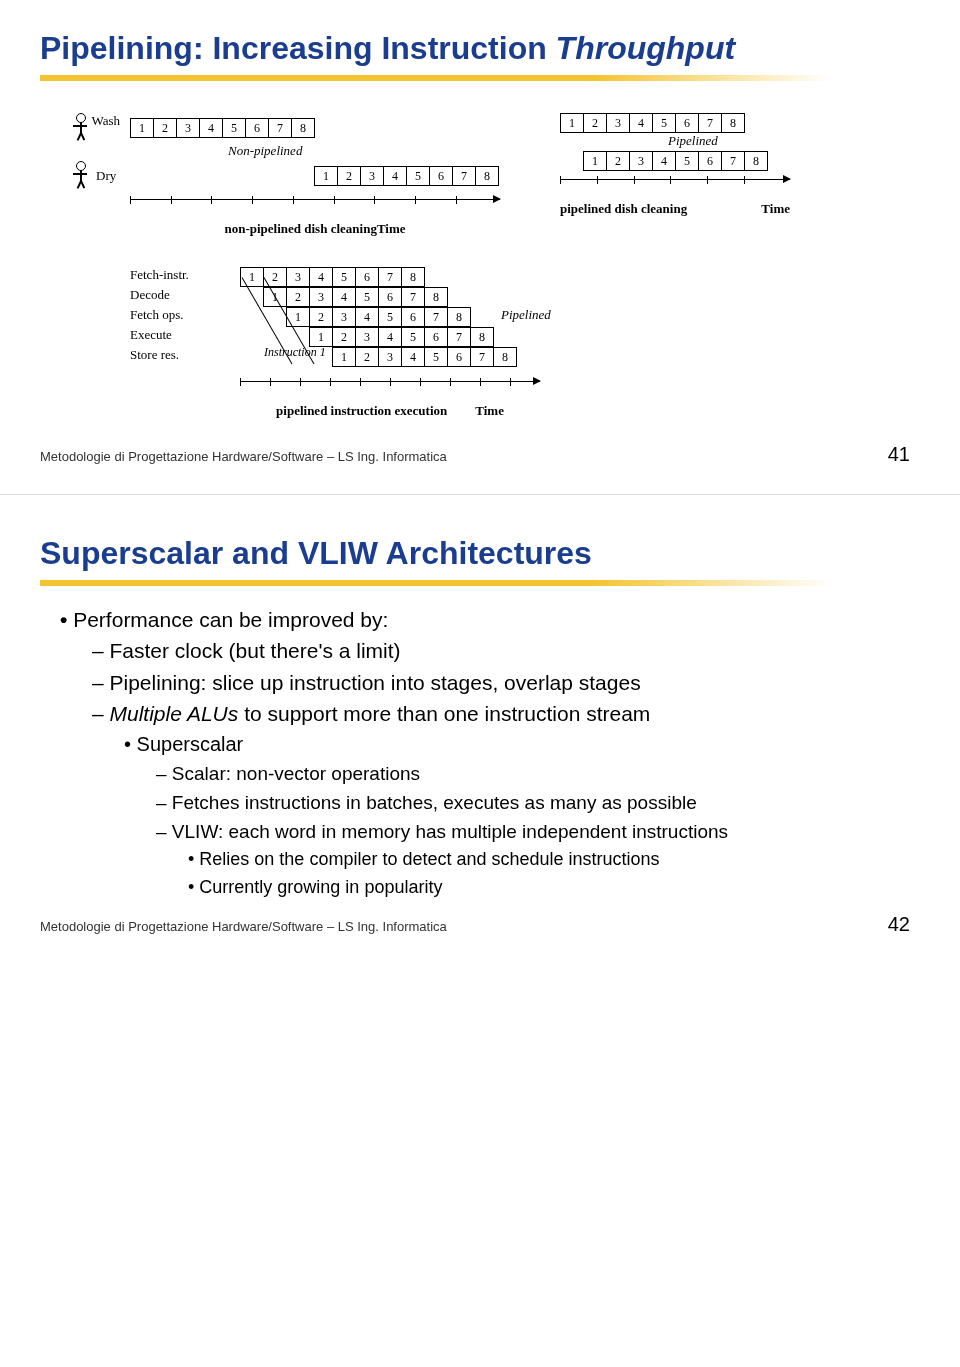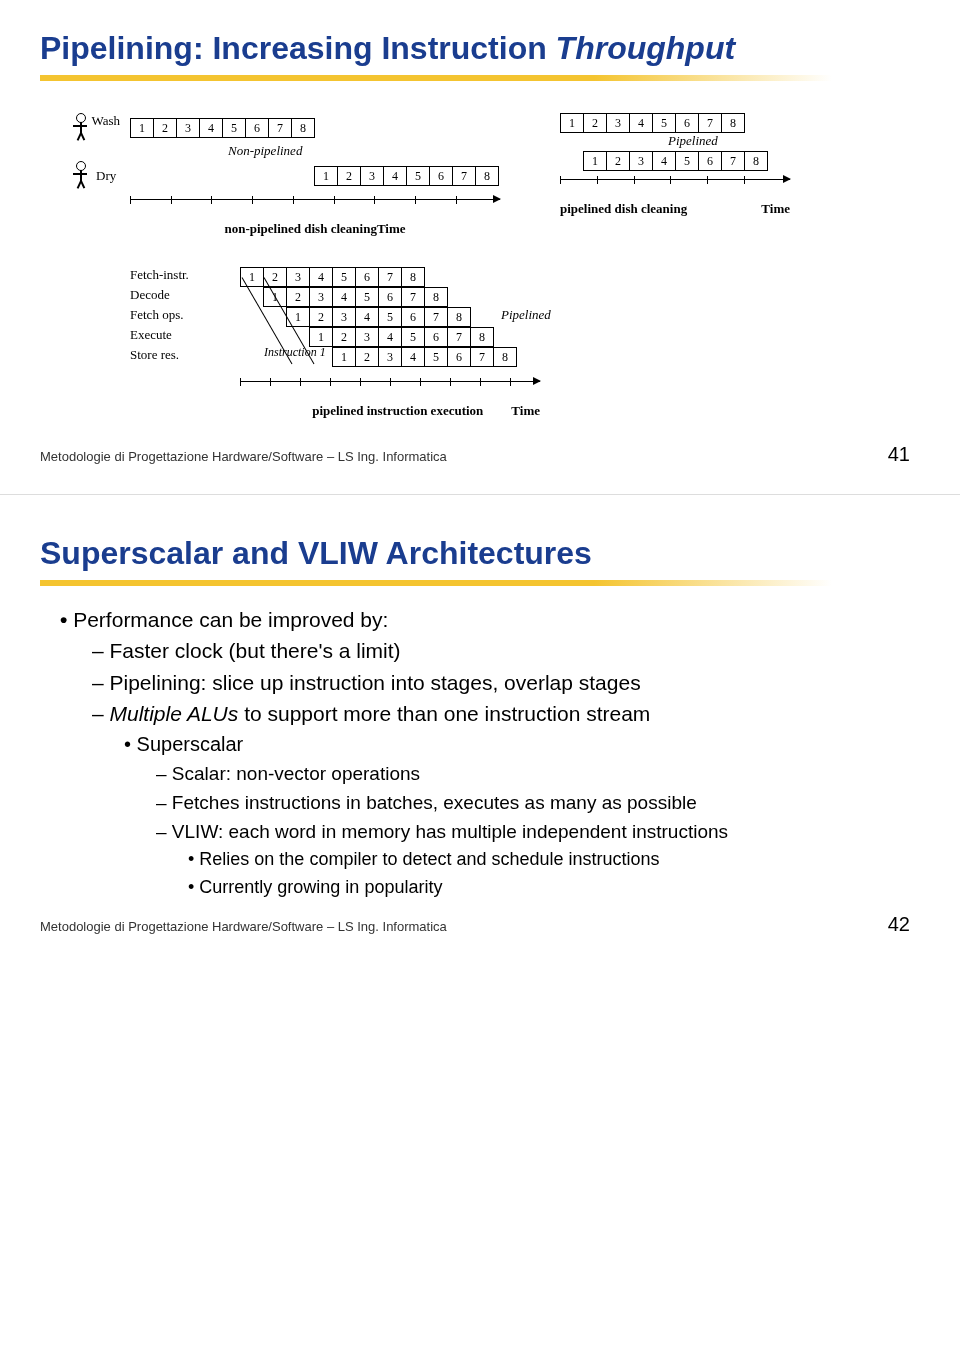--- a/index.html
+++ b/index.html
@@ -315,21 +315,21 @@
             <span class="tick" style="left:20%"></span>
             <span class="tick" style="left:30%"></span>
             <span class="tick" style="left:40%"></span>
             <span class="tick" style="left:50%"></span>
             <span class="tick" style="left:60%"></span>
             <span class="tick" style="left:70%"></span>
             <span class="tick" style="left:80%"></span>
             <span class="tick" style="left:90%"></span>
           <span class="arrow"></span>
         </div>
-        <div style="display:flex; justify-content:flex-end;gap:28px;">
+        <div style="display:flex; justify-content:center;gap:28px;">
           <span class="axis-label">pipelined instruction execution</span>
           <span class="axis-label">Time</span>
         </div>
       </div>
     </div>
   </div>
 
   <div class="footer">Metodologie di Progettazione Hardware/Software – LS Ing. Informatica</div>
   <div class="page-num">41</div>
 </div>

